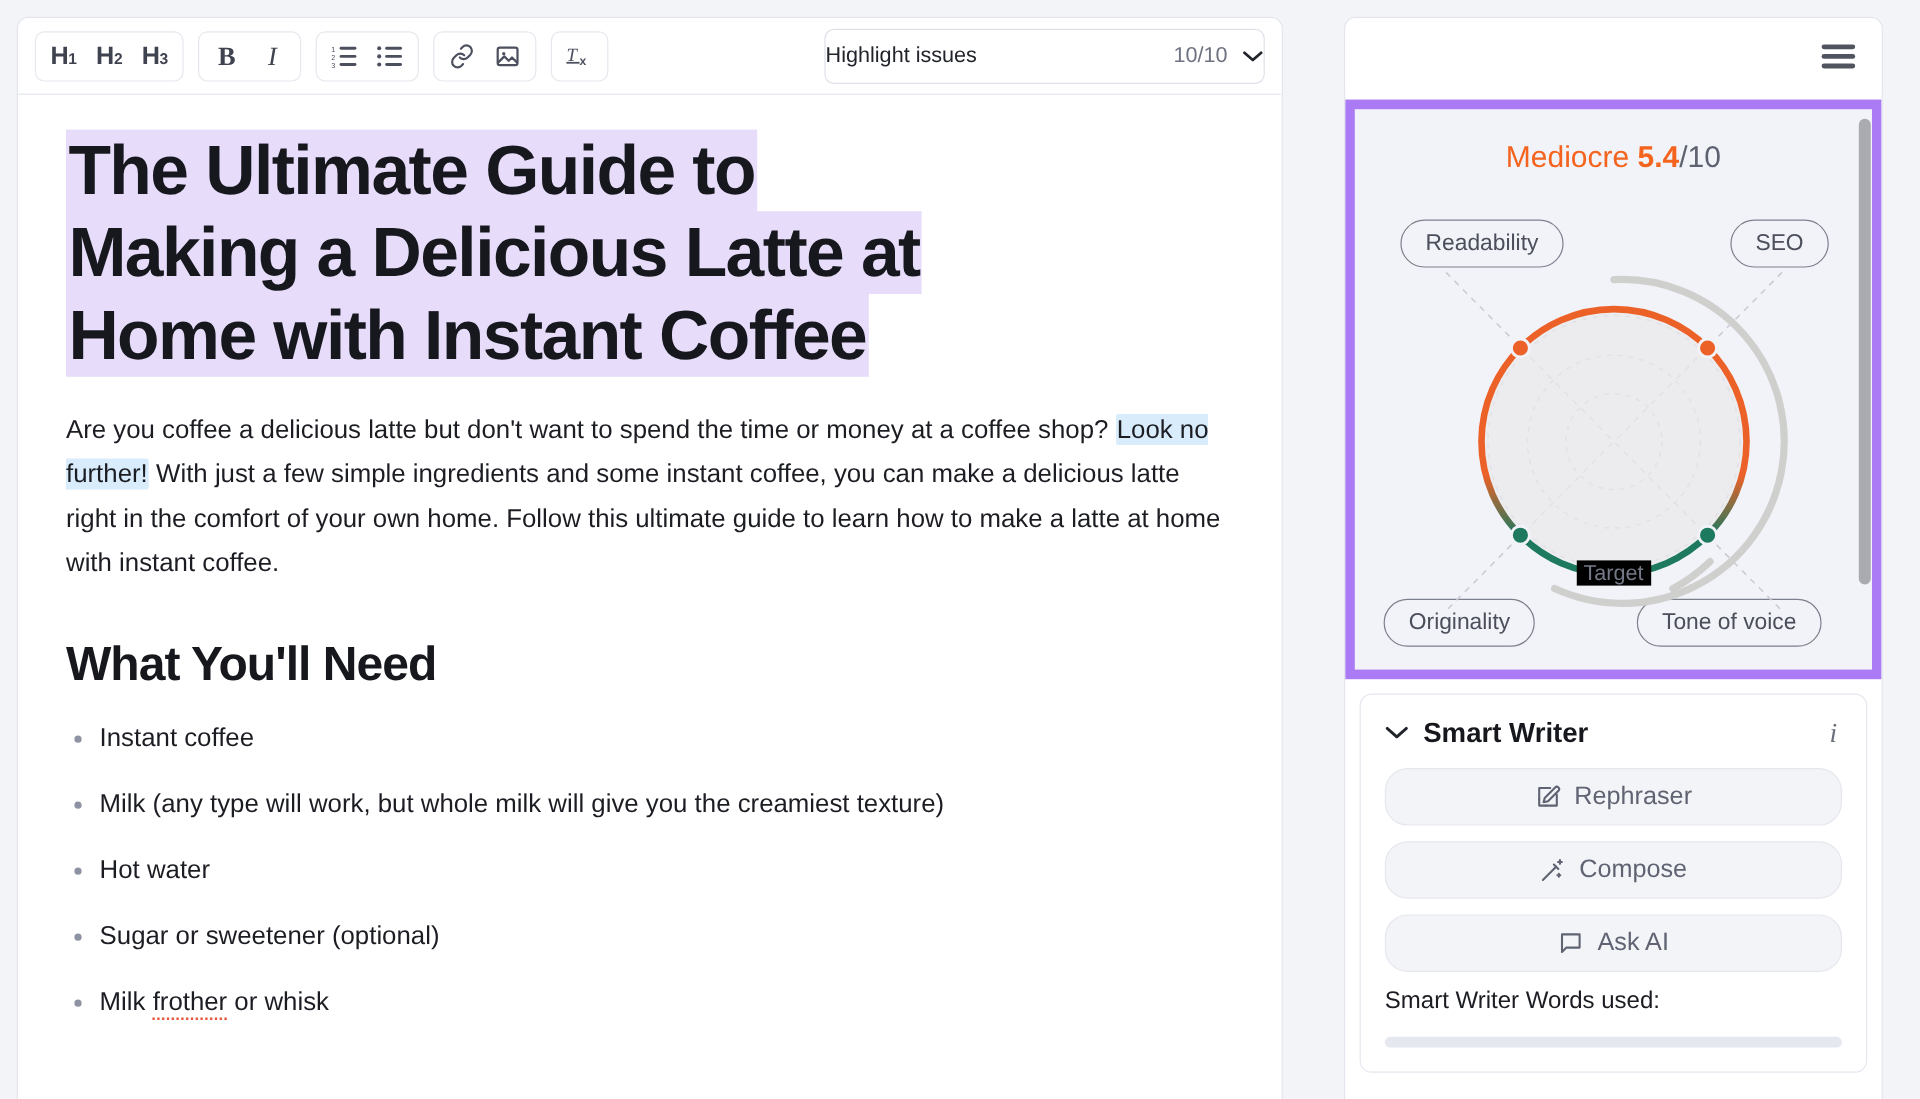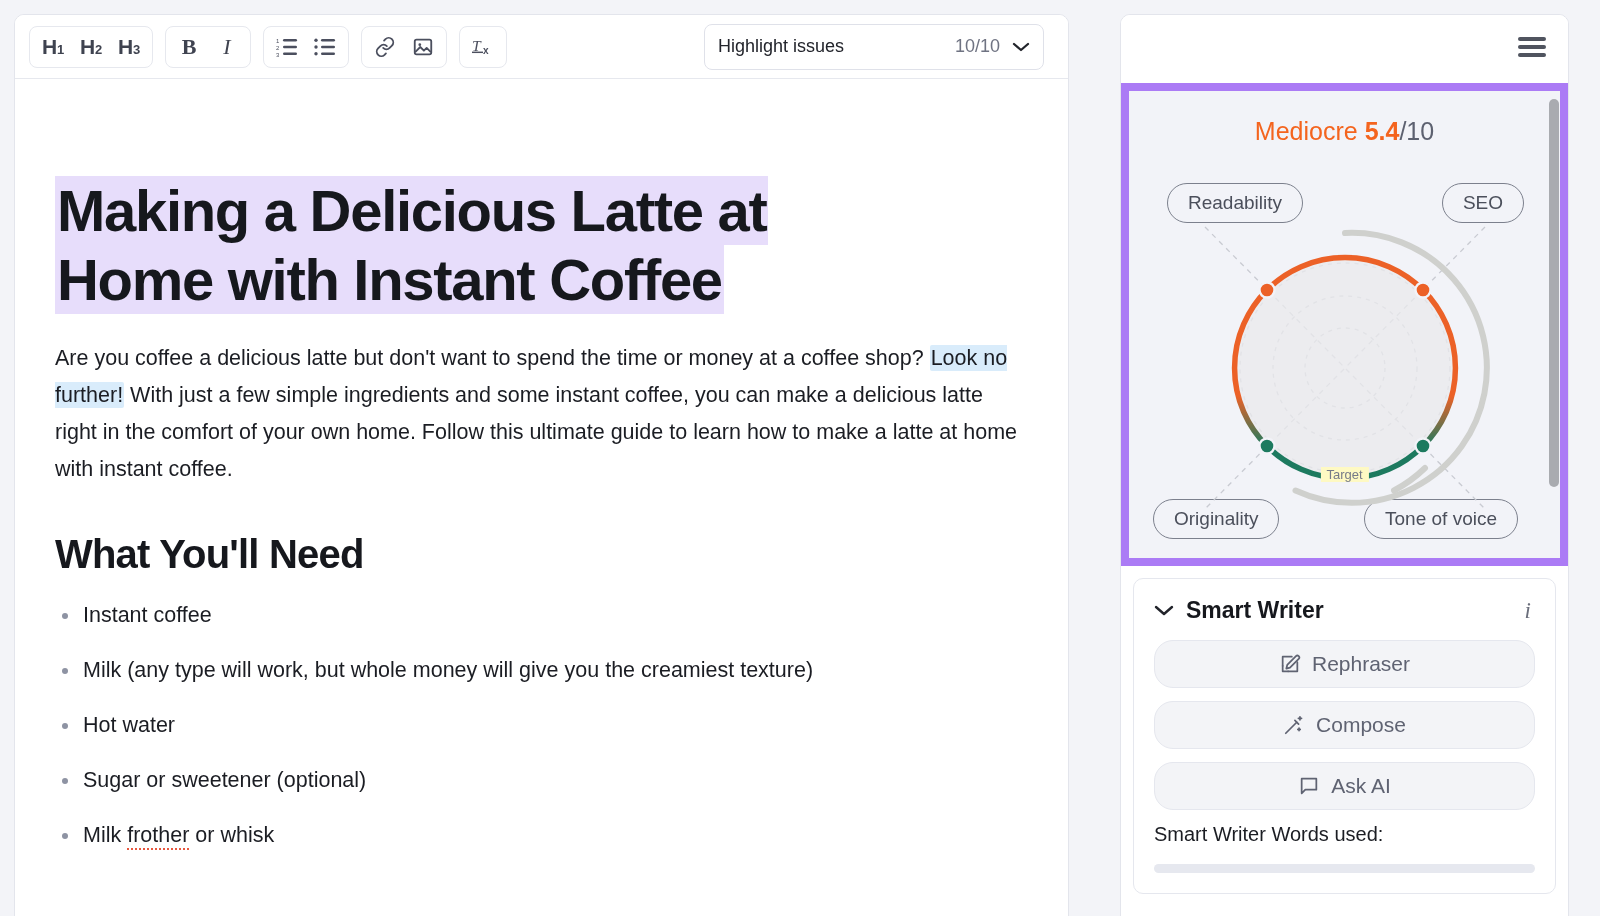--- a/index.html
+++ b/index.html
@@ -74,28 +74,27 @@
     display: flex;
     align-items: baseline;
   }
   .tb-head sub { font-size: 13px; font-weight: 700; }
 
   .tb-b { font-size: 22px; font-weight: 700; color: #3f4350; font-family: "Liberation Serif", serif; }
   .tb-i { font-size: 22px; font-style: italic; color: #3f4350; font-family: "Liberation Serif", serif; }
 
   .hl-select {
     margin-left: auto;
-    margin-right: 10px;
-    width: 340px;
+    width: 367px;
     height: 46px;
     border: 1px solid #dfe1e9;
     border-radius: 8px;
     display: flex;
     align-items: center;
-    padding: 0 13px;
+    padding: 0 0;
     background: #fff;
     cursor: pointer;
   }
   .hl-label { font-size: 18px; color: #22242b; }
   .hl-count { margin-left: auto; font-size: 18px; color: #6f7382; margin-right: 12px; }
 
   .doc {
     padding: 30px 40px 0 40px;
     height: 856px;
     overflow: hidden;
@@ -234,23 +233,23 @@
     top: 118px;
     width: 340px;
     height: 320px;
   }
 
   .target-label {
     position: absolute;
     left: 50%;
     transform: translateX(-50%);
     top: 376px;
-    font-size: 13px;
+    font-size: 18px;
     color: #767a88;
-    background: #fef9c3;
+    background: #000000;
     padding: 0 6px;
   }
 
   
   .sw-card {
     margin: 12px 12px 0 12px;
     border: 1px solid #e5e7ee;
     border-radius: 10px;
     background: #fff;
     padding: 18px 20px 20px 20px;
@@ -412,32 +411,32 @@
         <span class="hl-label">Highlight issues</span>
         <span class="hl-count">10/10</span>
         <svg width="18" height="12" viewBox="0 0 18 12" fill="none" stroke="#22242b" stroke-width="2.3" stroke-linecap="round" stroke-linejoin="round">
           <path d="M2 3l7 6 7-6"></path>
         </svg>
       </div>
     </div>
 
     <div class="doc">
       <h1>
-        <br>
+        <span class="hlt">The Ultimate Guide to</span><br>
         <span class="hlt">Making a Delicious Latte at</span><br>
         <span class="hlt">Home with Instant Coffee</span>
       </h1>
 
       <p><span>Are you coffee a delicious latte but don't want to spend the time or money at a coffee shop? </span><span class="mark-blue">Look no further!</span><span> With just a few simple ingredients and some instant coffee, you can make a delicious latte right in the comfort of your own home. Follow this ultimate guide to learn how to make a latte at home with instant coffee.</span></p>
 
       <h2>What You'll Need</h2>
 
       <ul>
         <li><span>Instant coffee</span></li>
-        <li><span>Milk (any type will work, but whole money will give you the creamiest texture)</span></li>
+        <li><span>Milk (any type will work, but whole milk will give you the creamiest texture)</span></li>
         <li><span>Hot water</span></li>
         <li><span>Sugar or sweetener (optional)</span></li>
         <li><span>Milk </span><span class="spell">frother</span><span> or whisk</span></li>
       </ul>
     </div>
   </div>
 
   <div class="right-wrap">
     <div class="right-card">
 

